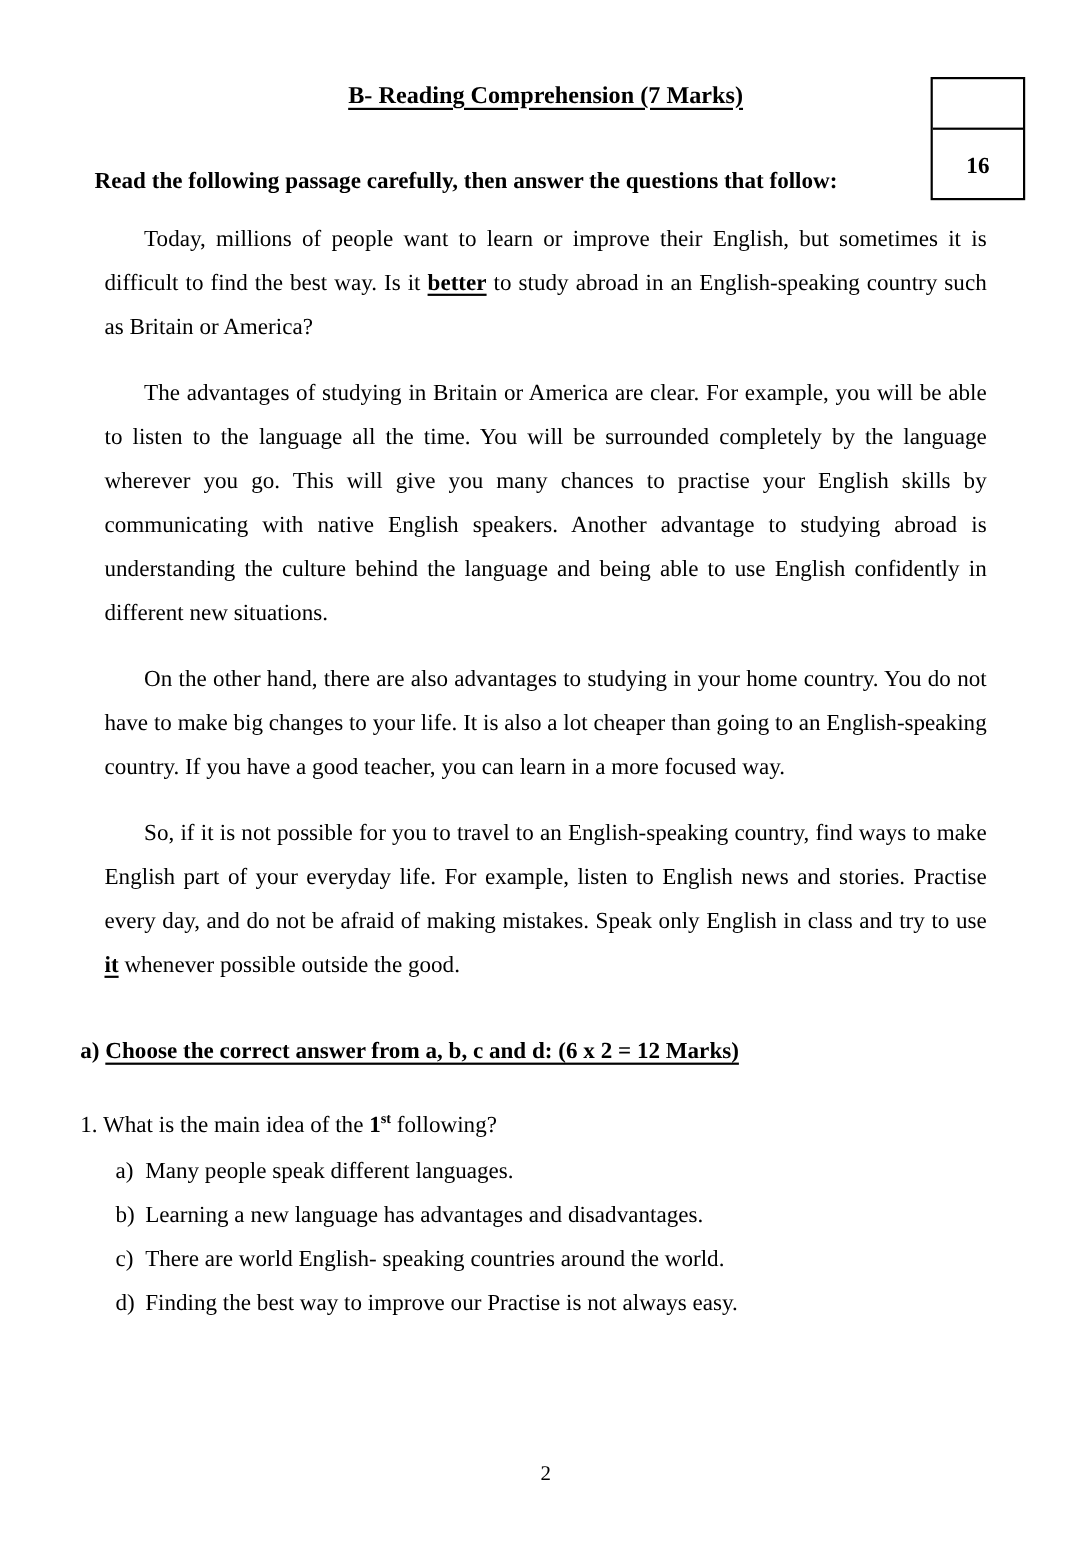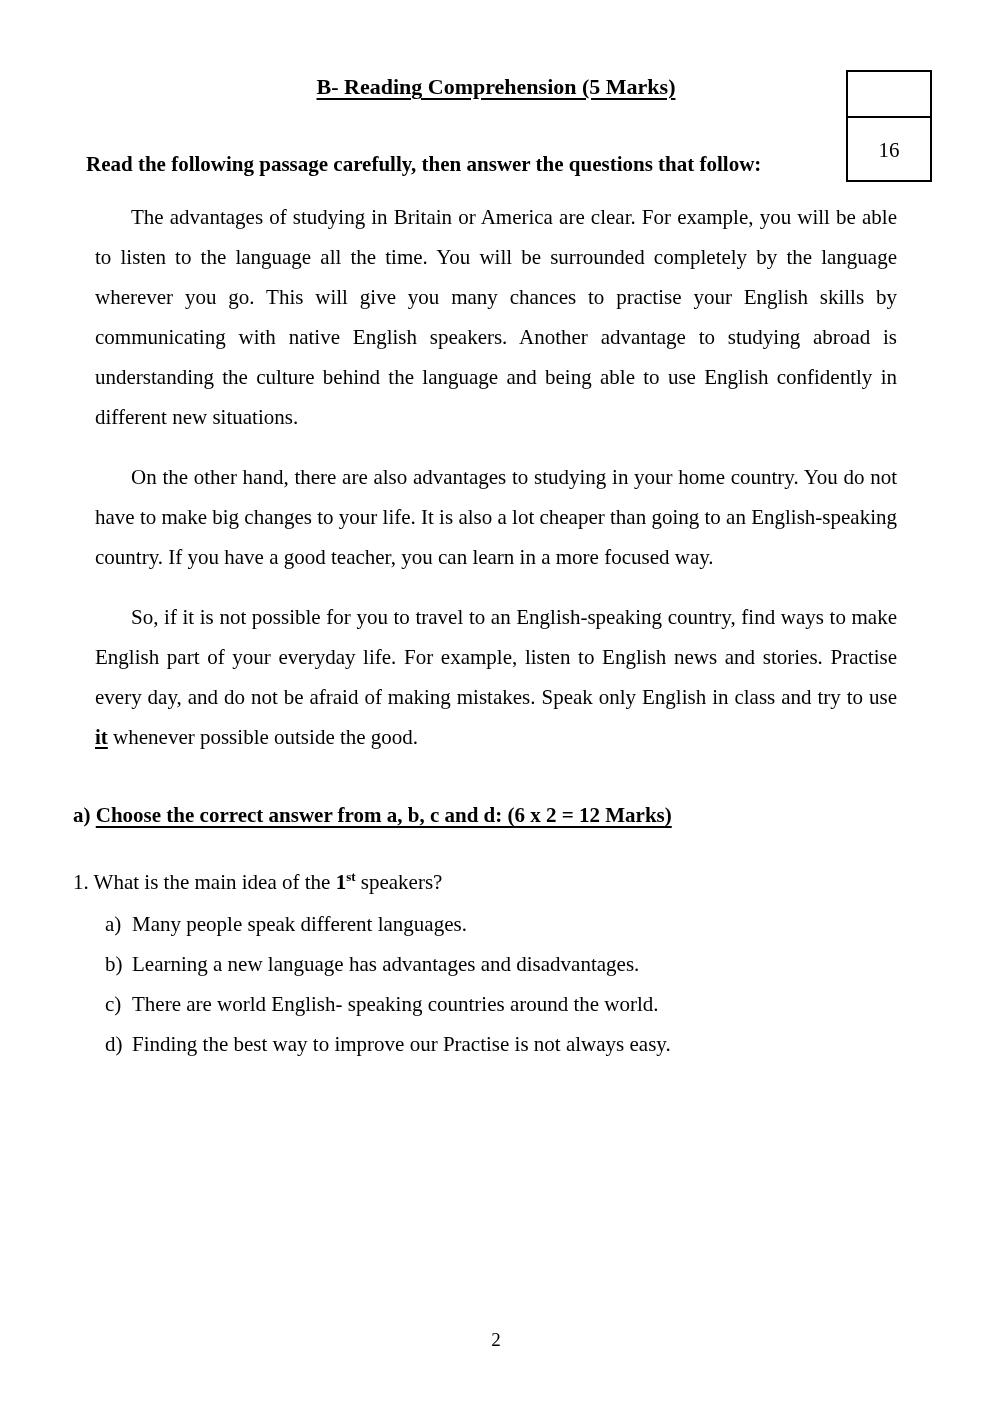--- a/index.html
+++ b/index.html
@@ -37,21 +37,21 @@
   }
   .marks-box .cell-top {
     height: 46px;
     border-bottom: 2px solid #000;
   }
   .marks-box .cell-bottom {
     height: 64px;
     display: flex;
     align-items: center;
     justify-content: center;
-    font-weight: normal;
+    font-weight: bold;
     font-size: 21px;
   }
 
   .instruction {
     font-weight: bold;
     text-underline-offset: 4px;
     margin-bottom: 14px;
     margin-left: 13px;
   }
 
@@ -115,37 +115,38 @@
 
 <div class="page">
 
   <div class="marks-box">
     <div class="cell-top"></div>
     <div class="cell-bottom">16</div>
   </div>
 
   <div class="content">
 
-    <div class="title">B- Reading Comprehension (5 Marks)</div>
+    <div class="title">B- Reading Comprehension (7 Marks)</div>
 
     <div class="instruction">Read the following passage carefully, then answer the questions that follow:</div>
 
     <div class="passage">
+      <p><span>Today, millions of people want to learn or improve their English, but sometimes it is difficult to find the best way. Is it </span><span class="em-word">better</span><span> to study abroad in an English-speaking country such as Britain or America?</span></p>
 
       <p>The advantages of studying in Britain or America are clear. For example, you will be able to listen to the language all the time. You will be surrounded completely by the language wherever you go. This will give you many chances to practise your English skills by communicating with native English speakers. Another advantage to studying abroad is understanding the culture behind the language and being able to use English confidently in different new situations.</p>
 
       <p>On the other hand, there are also advantages to studying in your home country. You do not have to make big changes to your life. It is also a lot cheaper than going to an English-speaking country. If you have a good teacher, you can learn in a more focused way.</p>
 
       <p><span>So, if it is not possible for you to travel to an English-speaking country, find ways to make English part of your everyday life. For example, listen to English news and stories. Practise every day, and do not be afraid of making mistakes. Speak only English in class and try to use </span><span class="em-word">it</span><span> whenever possible outside the good.</span></p>
     </div>
 
     <div class="section-heading"><span>a)</span> <span class="heading-text">Choose the correct answer from a, b, c and d: (6 x 2 = 12 Marks)</span></div>
 
     <div class="question">
-      <div class="q-line"><span>1. What is the main idea of the </span><span class="ordinal-number">1</span><span class="ordinal-sup">st</span><span> speakers?</span></div>
+      <div class="q-line"><span>1. What is the main idea of the </span><span class="ordinal-number">1</span><span class="ordinal-sup">st</span><span> following?</span></div>
 
       <div class="options">
         <div class="option-row">
           <span class="option-label">a)</span>
           <span class="option-text">Many people speak different languages.</span>
         </div>
         <div class="option-row">
           <span class="option-label">b)</span>
           <span class="option-text">Learning a new language has advantages and disadvantages.</span>
         </div>

